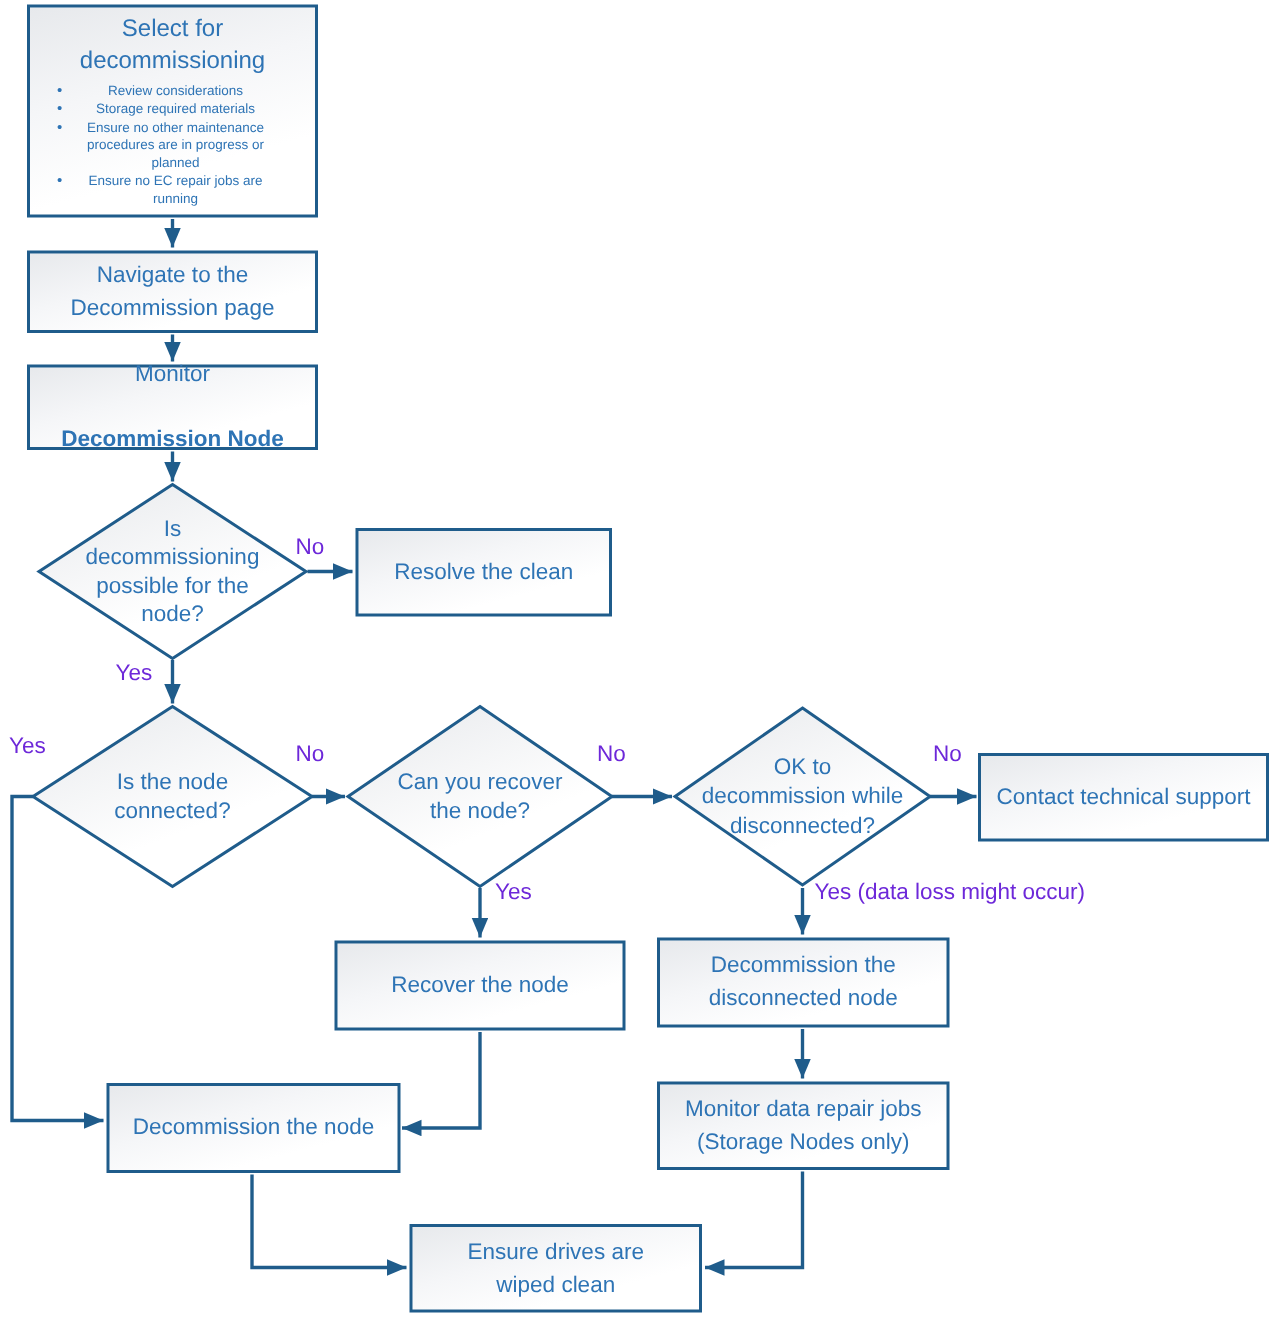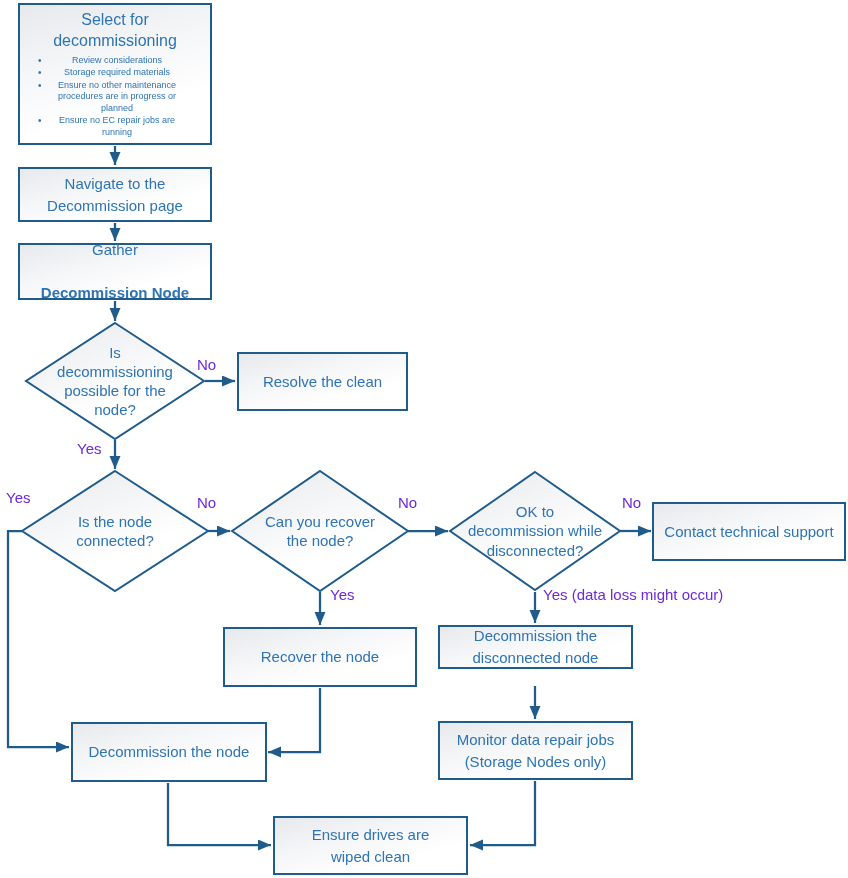--- a/index.html
+++ b/index.html
@@ -80,38 +80,38 @@
     </ul>
   </div>
 
   <div class="node" style="left:18px;top:167px;width:194px;height:55px">
     <div class="node-label">Navigate to the
 Decommission page</div>
   </div>
 
   <div class="node" style="left:18px;top:243px;width:194px;height:57px">
     <div class="node-label">
-      <div>Gather</div>
+      <div>Monitor</div>
       <div class="bold">Decommission Node</div>
     </div>
   </div>
 
   <div class="node" style="left:237px;top:352px;width:171px;height:59px">
     <div class="node-label">Resolve the clean</div>
   </div>
 
   <div class="node" style="left:652px;top:502px;width:194px;height:59px">
     <div class="node-label">Contact technical support</div>
   </div>
 
   <div class="node" style="left:223px;top:627px;width:194px;height:60px">
     <div class="node-label">Recover the node</div>
   </div>
 
-  <div class="node" style="left:438px;top:625px;width:195px;height:44px">
+  <div class="node" style="left:438px;top:625px;width:195px;height:60px">
     <div class="node-label">Decommission the
 disconnected node</div>
   </div>
 
   <div class="node" style="left:438px;top:721px;width:195px;height:59px">
     <div class="node-label">Monitor data repair jobs
 (Storage Nodes only)</div>
   </div>
 
   <div class="node" style="left:71px;top:722px;width:196px;height:60px">

